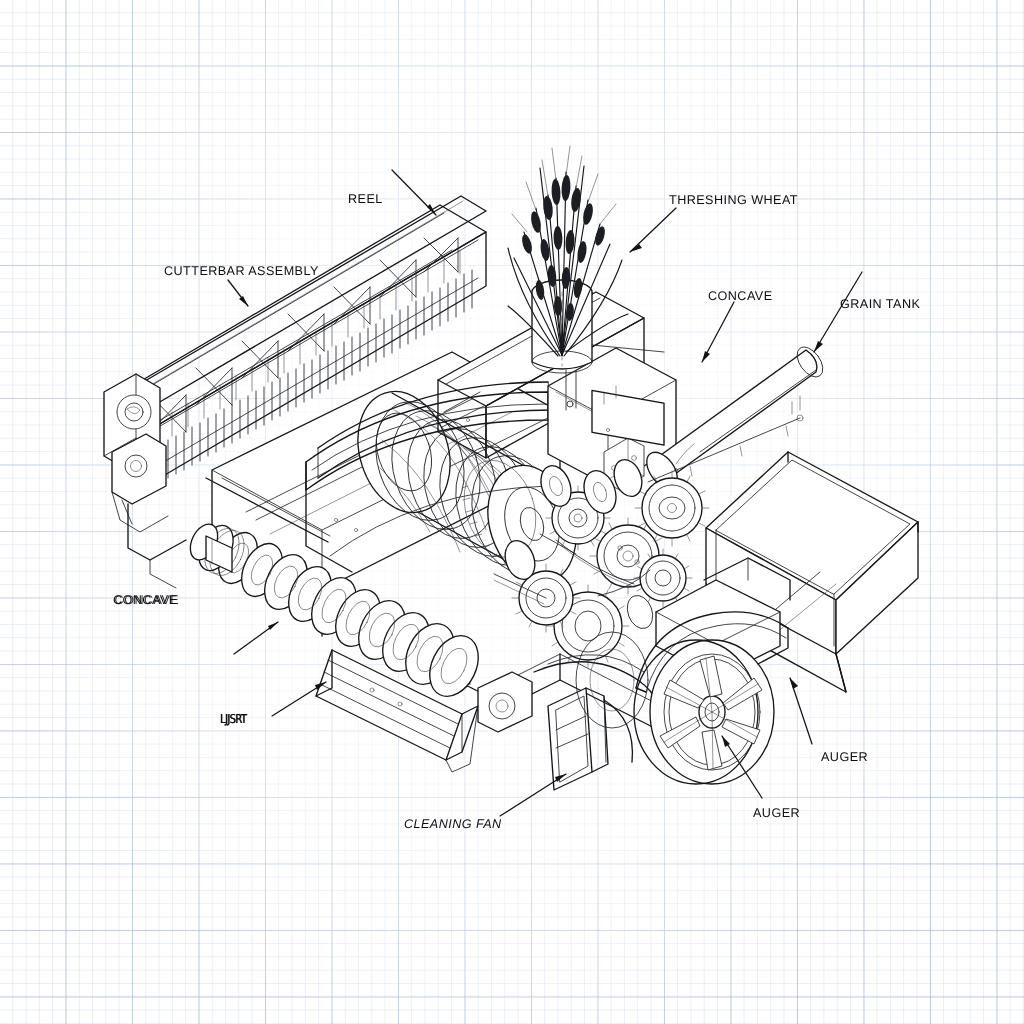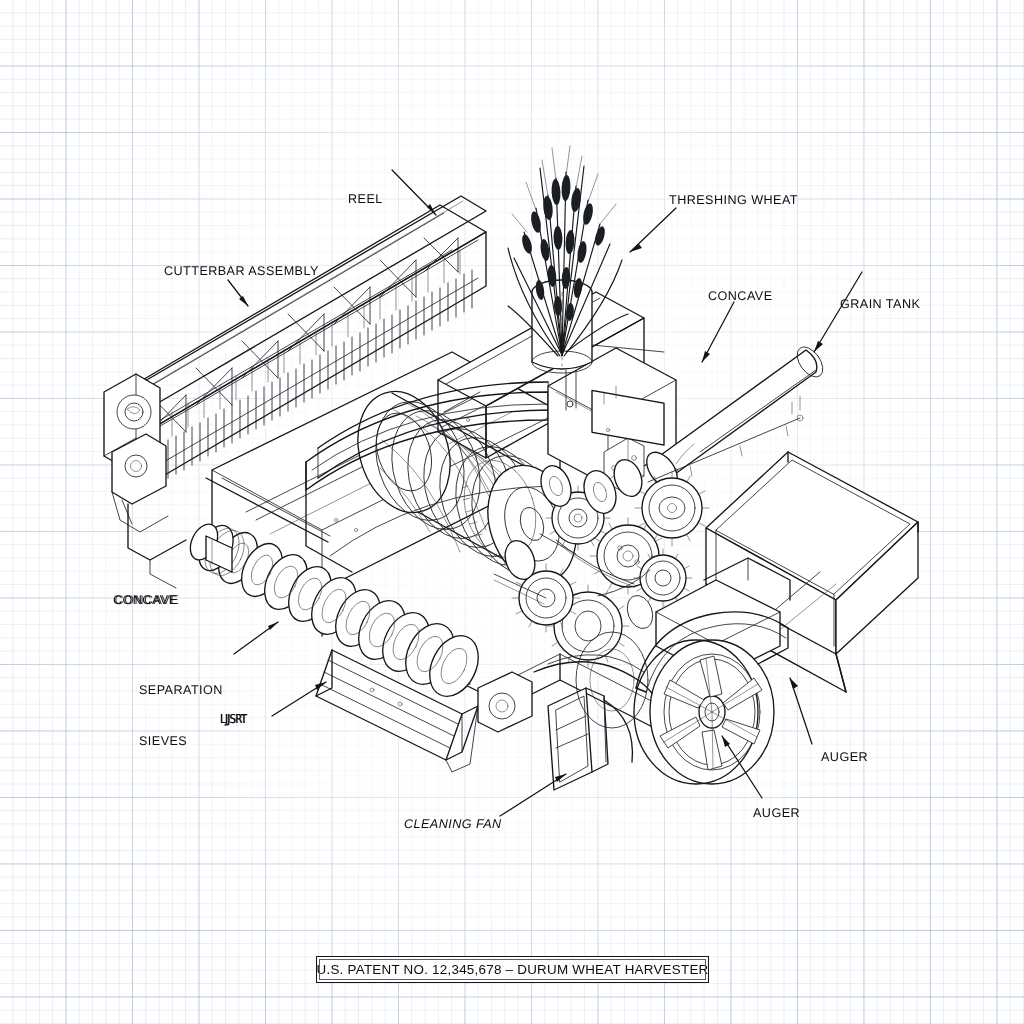--- a/index.html
+++ b/index.html
@@ -769,30 +769,23 @@
   <div class="label" style="left:140px; top:263px;margin-left:24px;">CUTTERBAR ASSEMBLY</div>
 
   <div class="label" style="left:669px; top:192px;">THRESHING WHEAT</div>
 
   <div class="label" style="left:840px; top:260px;margin-top:36px;">GRAIN TANK</div>
 
   <div class="label" style="left:708px; top:288px;">CONCAVE</div>
 
   <div class="label dbl" style="left:113px; top:592px;">CONCAVE</div>
 
-  <div class="label two" style="left:139px; top:648px;">
-    <div>SEPARATION</div>
-    <div>SIEVES</div>
-  </div>
 
   <div class="label glitch" style="left:220px; top:712px;">LJJSRT</div>
 
   <div class="label" style="left:404px; top:816px;font-style:italic;">CLEANING FAN</div>
 
   <div class="label" style="left:753px; top:805px;">AUGER</div>
 
   <div class="label" style="left:821px; top:749px;">AUGER</div>
 
-  <div id="titleblock">
-    <span id="titletext">U.S. PATENT NO. 12,345,678 – DURUM WHEAT HARVESTER</span>
-  </div>
 
 </div>
 
 </body></html>

